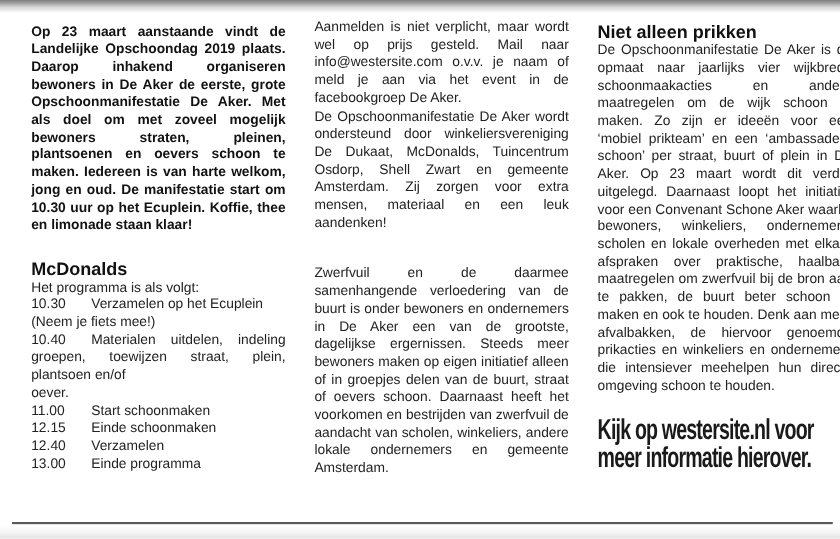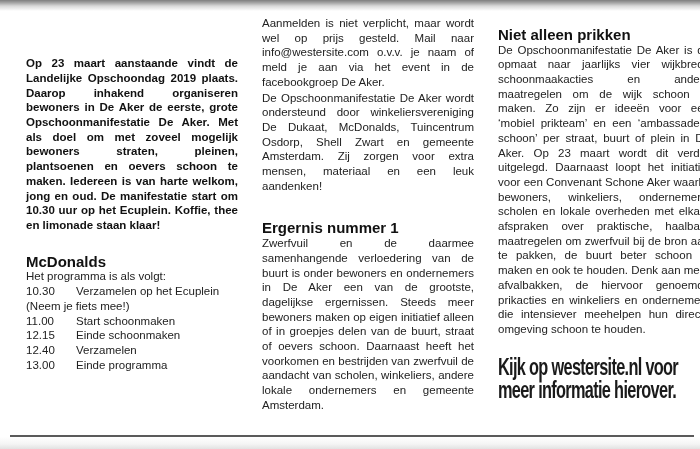--- a/index.html
+++ b/index.html
@@ -69,30 +69,31 @@
 <div class="top-shadow"></div>
 
 <div class="columns">
 
   <div class="col">
     <p class="intro">Op 23 maart aanstaande vindt de Landelijke Opschoondag 2019 plaats. Daarop inhakend organiseren bewoners in De Aker de eerste, grote Opschoonmanifestatie De Aker. Met als doel om met zoveel mogelijk bewoners straten, pleinen, plantsoenen en oevers schoon te maken. Iedereen is van harte welkom, jong en oud. De manifestatie start om 10.30 uur op het Ecuplein. Koffie, thee en limonade staan klaar!</p>
     <h3>McDonalds</h3>
     <p>Het programma is als volgt:</p>
     <div class="sch-row"><span class="sch-time">10.30</span><span class="sch-text">Verzamelen op het Ecuplein
 (Neem je fiets mee!)</span></div>
+    <div class="sch-row"><span class="sch-time">10.40</span><span class="sch-text">Materialen uitdelen, indeling groepen, toewijzen straat, plein, plantsoen en/of
+oever.</span></div>
     <div class="sch-row"><span class="sch-time">11.00</span><span class="sch-text">Start schoonmaken</span></div>
     <div class="sch-row"><span class="sch-time">12.15</span><span class="sch-text">Einde schoonmaken</span></div>
     <div class="sch-row"><span class="sch-time">12.40</span><span class="sch-text">Verzamelen</span></div>
     <div class="sch-row"><span class="sch-time">13.00</span><span class="sch-text">Einde programma</span></div>
   </div>
 
   <div class="col">
     <p class="gap-lg">Aanmelden is niet verplicht, maar wordt wel op prijs gesteld. Mail naar info@westersite.com o.v.v. je naam of meld je aan via het event in de facebookgroep De Aker.</p>
     <p class="gap-sm">De Opschoonmanifestatie De Aker wordt ondersteund door winkeliersvereniging De Dukaat, McDonalds, Tuincentrum Osdorp, Shell Zwart en gemeente Amsterdam. Zij zorgen voor extra mensen, materiaal en een leuk aandenken!</p>
-    <h3>Ergernis nummer 1</h3>
     <p>Zwerfvuil en de daarmee samenhangende verloedering van de buurt is onder bewoners en ondernemers in De Aker een van de grootste, dagelijkse ergernissen. Steeds meer bewoners maken op eigen initiatief alleen of in groepjes delen van de buurt, straat of oevers schoon. Daarnaast heeft het voorkomen en bestrijden van zwerfvuil de aandacht van scholen, winkeliers, andere lokale ondernemers en gemeente Amsterdam.</p>
   </div>
 
   <div class="col">
     <h3>Niet alleen prikken</h3>
     <p>De Opschoonmanifestatie De Aker is de opmaat naar jaarlijks vier wijkbrede schoonmaakacties en andere maatregelen om de wijk schoon te maken. Zo zijn er ideeën voor een ‘mobiel prikteam’ en een ‘ambassadeur schoon’ per straat, buurt of plein in De Aker. Op 23 maart wordt dit verder uitgelegd. Daarnaast loopt het initiatief voor een Convenant Schone Aker waarbij bewoners, winkeliers, ondernemers, scholen en lokale overheden met elkaar afspraken over praktische, haalbare maatregelen om zwerfvuil bij de bron aan te pakken, de buurt beter schoon te maken en ook te houden. Denk aan meer afvalbakken, de hiervoor genoemde prikacties en winkeliers en ondernemers die intensiever meehelpen hun directe omgeving schoon te houden.</p>
     <div class="promo">
       <div>Kijk op westersite.nl voor</div>
       <div>meer informatie hierover.</div>
     </div>

